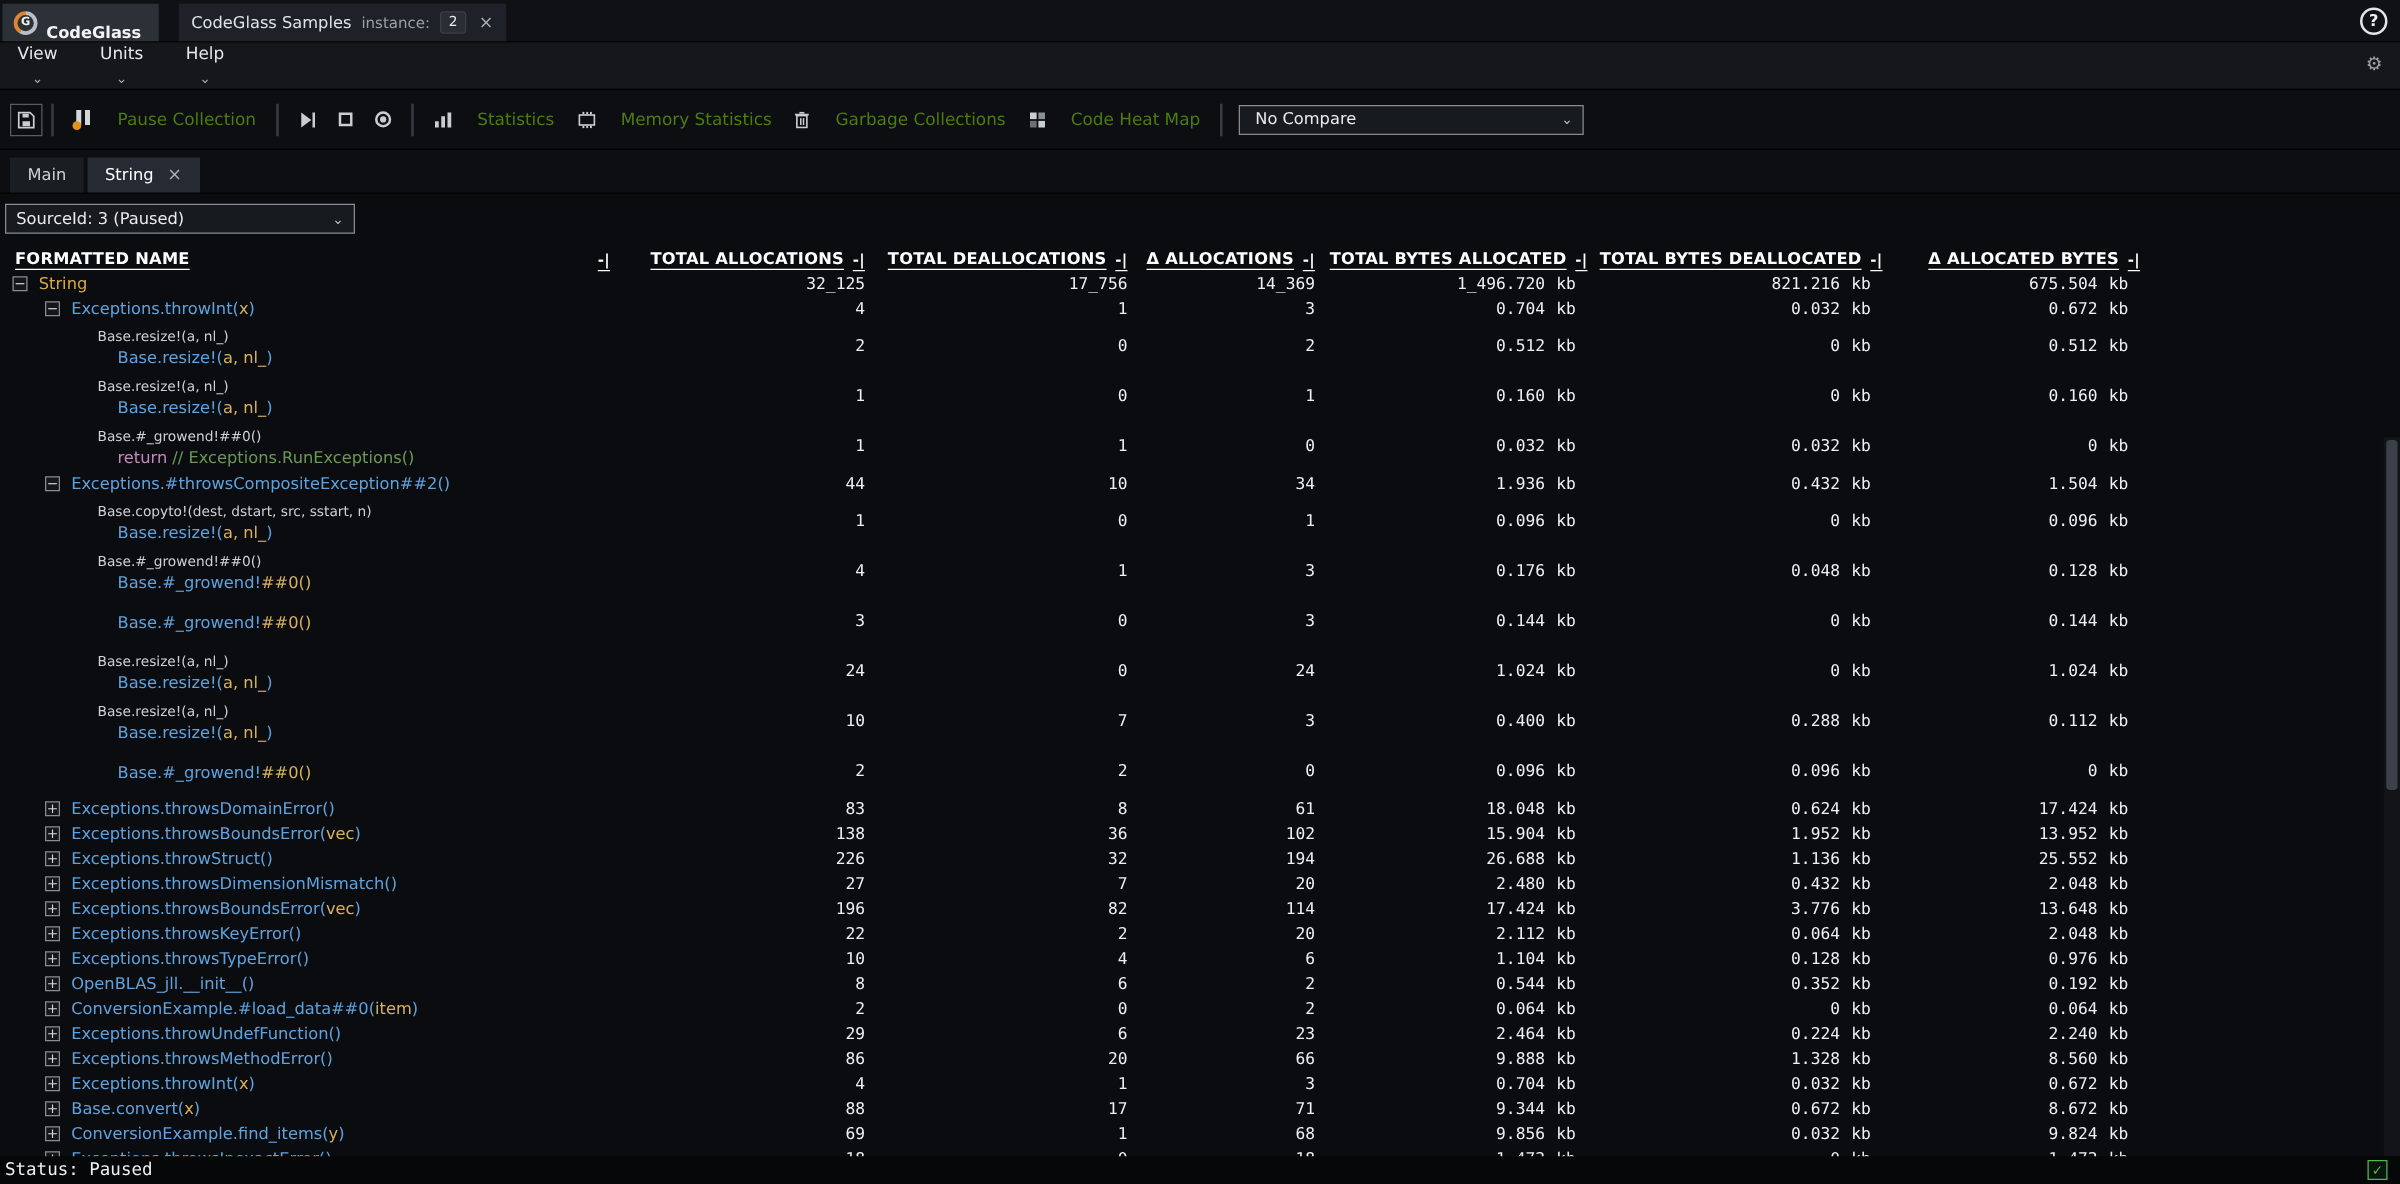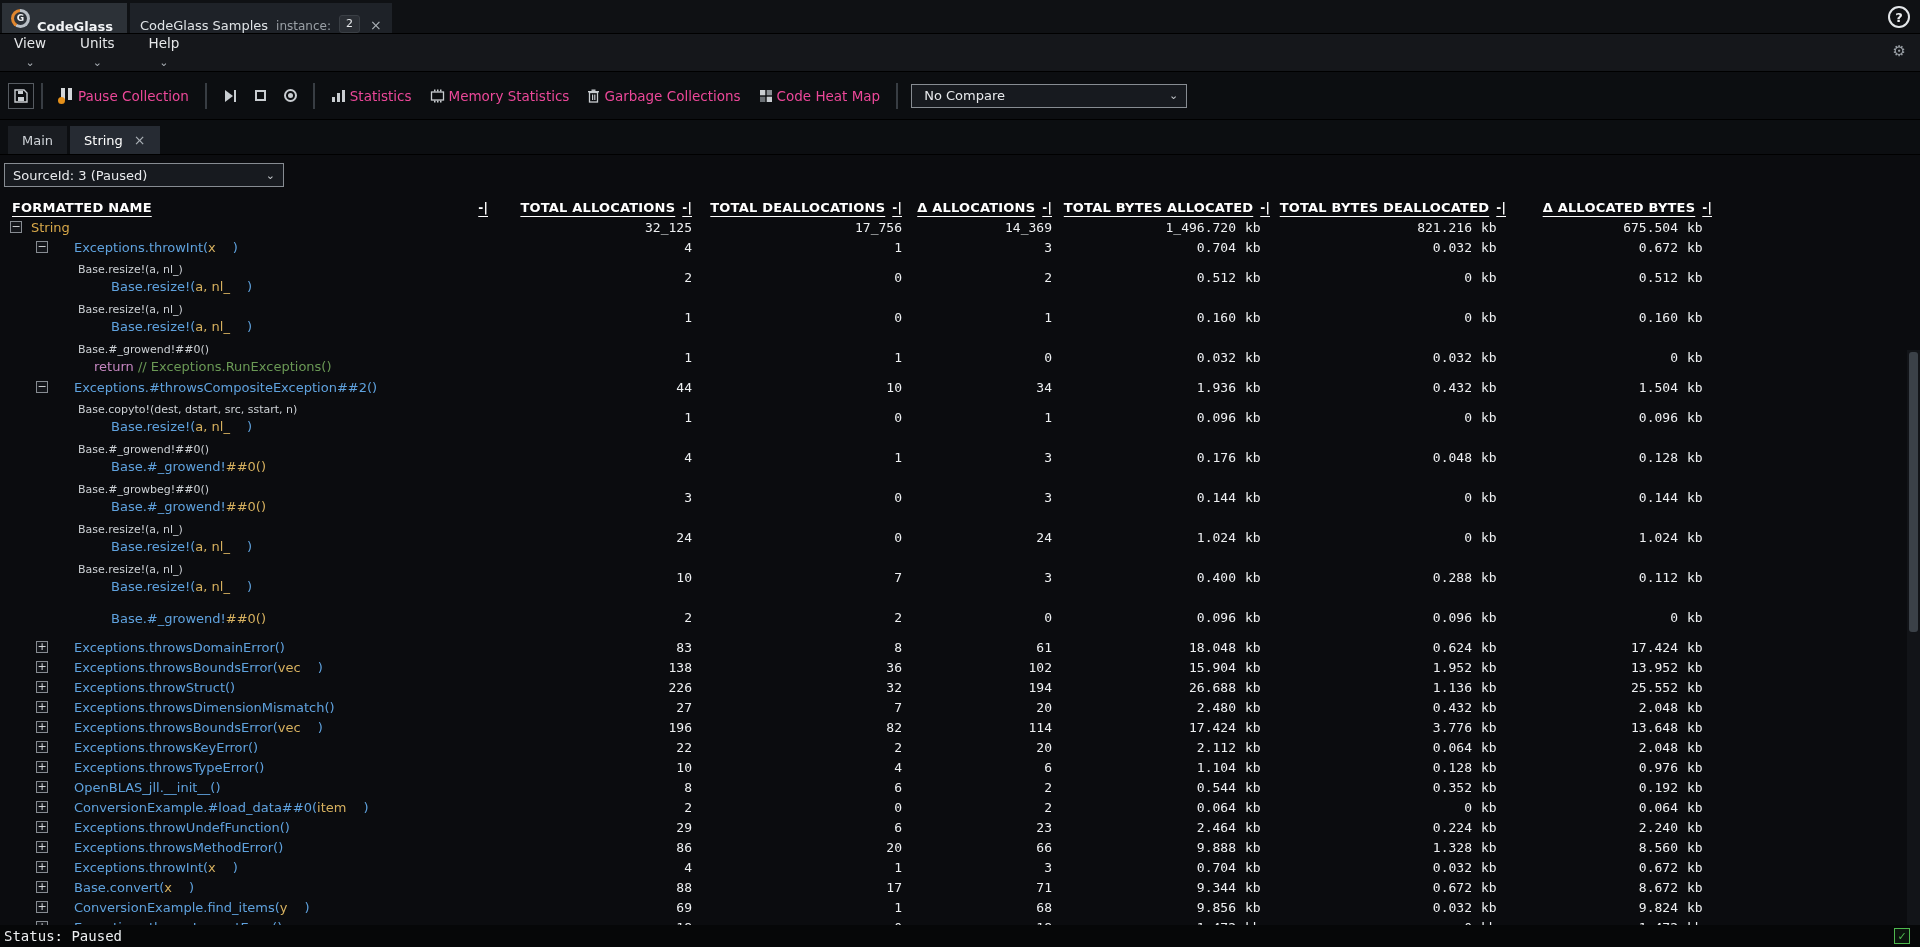--- a/index.html
+++ b/index.html
@@ -5,35 +5,35 @@
   *{margin:0;padding:0;box-sizing:border-box;}
   html,body{width:1920px;height:947px;overflow:hidden;background:#0b0c0f;color:#e8eaed;
     font-family:"DejaVu Sans","Liberation Sans",sans-serif;font-size:13px;}
 
   
   .titlebar{height:34px;background:#0f1114;display:flex;align-items:flex-end;padding:4px 0 0 2px;position:relative;border-bottom:1px solid #000;}
   .app-tab{height:30px;background:#2c3137;display:flex;align-items:center;gap:7px;padding:0 14px 0 9px;cursor:default;}
   .logo{width:19px;height:19px;border-radius:50%;background:conic-gradient(from 210deg,#e0862f 0 150deg,#b9bfc6 150deg 360deg);display:flex;align-items:center;justify-content:center;}
   .logo-inner{width:13px;height:13px;border-radius:50%;background:#2c3137;color:#f0f2f4;font-size:9px;font-weight:bold;display:flex;align-items:center;justify-content:center;}
   .app-title{color:#f2f4f6;font-weight:bold;font-size:13px;margin-top:16px;}
-  .doc-tab{height:30px;background:#1e2228;display:flex;align-items:flex-end;gap:8px;padding:0 10px;margin-left:3px;color:#dfe3e6;}
+  .doc-tab{height:30px;background:#1e2228;display:flex;align-items:center;gap:8px;padding:0 10px;margin-left:16px;color:#dfe3e6;}
   .inst-label{color:#9aa0a6;font-size:12px;}
   .inst-badge{background:#2a2e34;border:1px solid #3a3f45;border-radius:3px;padding:0 6px;font-size:11px;line-height:16px;color:#e8eaed;}
   .tab-close{color:#aab0b6;font-size:14px;margin-left:2px;cursor:pointer;}
   .help-circle{position:absolute;right:10px;top:6px;width:22px;height:22px;border:2px solid #e3e6e9;border-radius:50%;display:flex;align-items:center;justify-content:center;font-weight:bold;font-size:13px;color:#eef0f2;}
 
   
   .menubar{height:38px;background:#15171b;display:flex;align-items:center;gap:34px;padding-left:14px;position:relative;border-bottom:1px solid #000;}
   .menu-item{display:flex;align-items:center;gap:6px;color:#e6e8ea;font-size:13.5px;cursor:default;flex-direction:column;}
   .mi-caret{color:#aab0b6;font-size:11px;position:relative;top:-1px;}
   .gear{position:absolute;right:14px;top:8px;color:#9aa0a6;font-size:15px;}
 
   
   .toolbar{height:48px;background:#0c0e11;display:flex;align-items:center;padding-left:6px;border-bottom:1px solid #000;}
-  .tbtn{background:transparent;border:none;color:#ec4899;font-size:13.5px;display:inline-flex;align-items:center;gap:4px;padding:4px 9px;cursor:pointer;font-family:inherit;}
+  .tbtn{background:transparent;border:none;color:#4d7c0f;font-size:13.5px;display:inline-flex;align-items:center;gap:20px;padding:4px 9px;cursor:pointer;font-family:inherit;}
   .tbtn.boxed{border:1px solid #565b61;padding:4px;margin-left:2px;}
   .tsep{width:2px;height:26px;background:#383d43;margin:0 7px;}
   .icon{display:inline-flex;align-items:center;justify-content:center;}
   .pause-ic{position:relative;width:15px;height:15px;}
   .pause-ic .bar{position:absolute;top:0;width:4px;height:12px;background:#d4d7da;}
   .pause-ic .bar:first-child{left:2px;} .pause-ic .bar:nth-child(2){left:9px;}
   .pause-ic .dot{position:absolute;left:-1px;bottom:-1px;width:7px;height:7px;border-radius:50%;background:#e5901a;}
   .stop-ic{width:11px;height:11px;border:2px solid #c9cdd1;}
   .record-ic{width:13px;height:13px;border:2px solid #c9cdd1;border-radius:50%;position:relative;}
   .record-ic i{position:absolute;left:50%;top:50%;width:5px;height:5px;margin:-2.5px 0 0 -2.5px;border-radius:50%;background:#c9cdd1;}
@@ -64,21 +64,21 @@
   .cell{overflow:hidden;white-space:nowrap;}
   .cell.num{text-align:right;font-family:"DejaVu Sans Mono","Liberation Mono",monospace;font-size:13px;color:#eef0f2;}
   .cell.unit{padding-left:9px;font-family:"DejaVu Sans Mono","Liberation Mono",monospace;font-size:13px;color:#eef0f2;}
   .cell.name{font-size:13px;}
   .name.main-name{display:flex;align-items:center;}
   .name.lvl0{padding-left:10px;} .name.lvl1{padding-left:36px;}
   .expander{width:12px;height:12px;border:1px solid #878c92;color:#d4d7da;font-size:11px;line-height:10px;display:inline-flex;align-items:center;justify-content:center;margin-right:9px;flex:0 0 auto;cursor:pointer;background:#14161a;}
   .name.leaf-name{padding-top:3px;}
   .l1{padding-left:78px;font-size:11px;line-height:16px;color:#ced2d6;}
   .l2{padding-left:94px;font-size:13px;line-height:18px;}
-  .c-blue{color:#5fa2de;margin-left:17px;} .c-gold{color:#d7b15f;} .c-root{color:#d9a94a;}
+  .c-blue{color:#5fa2de;} .c-gold{color:#d7b15f;} .c-root{color:#d9a94a;}
   .c-purple{color:#c586c0;} .c-green{color:#6a9955;}
 
   .vscroll{position:absolute;right:0;top:195px;bottom:22px;width:13px;background:#121418;}
   .vthumb{position:absolute;top:2px;left:2px;right:2px;height:280px;background:#3b4148;border-radius:3px;}
 
   
   .statusbar{position:absolute;left:0;right:0;bottom:0;height:22px;background:#060708;z-index:5;text-align:right;}
   .status-text{position:absolute;left:4px;bottom:3px;font-family:"DejaVu Sans Mono","Liberation Mono",monospace;font-size:14px;color:#eef0f2;}
   .ok-box{position:absolute;right:10px;bottom:3px;width:16px;height:16px;border:1px solid #4eb84e;color:#4eb84e;background:rgba(78,184,78,.08);display:flex;align-items:center;justify-content:center;font-size:11px;cursor:pointer;}
   svg{display:block;}
@@ -383,21 +383,20 @@
         <div class="cell num">0.176</div>
         <div class="cell unit">kb</div>
         <div class="cell num">0.048</div>
         <div class="cell unit">kb</div>
         <div class="cell num">0.128</div>
         <div class="cell unit">kb</div>
         <div class="cell"></div>
       </div>
       <div class="trow leaf">
         <div class="cell name leaf-name">
-          <div class="l1">Base.#_growbeg!##0()</div>
           <div class="l2"><span class="c-blue">Base.#_growend!</span><span class="c-gold">##0()</span></div>
         </div>
         <div class="cell num">3</div>
         <div class="cell num">0</div>
         <div class="cell num">3</div>
         <div class="cell num">0.144</div>
         <div class="cell unit">kb</div>
         <div class="cell num">0</div>
         <div class="cell unit">kb</div>
         <div class="cell num">0.144</div>

